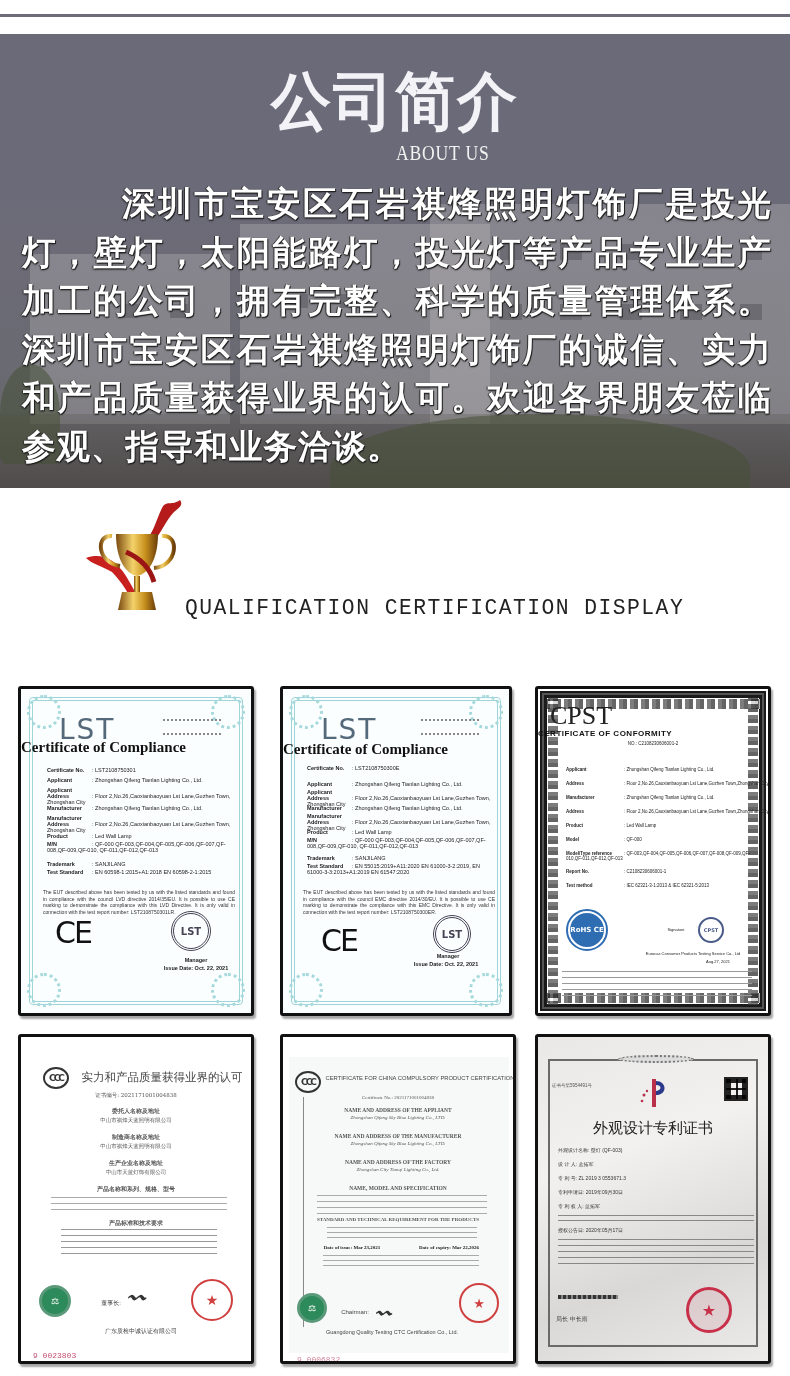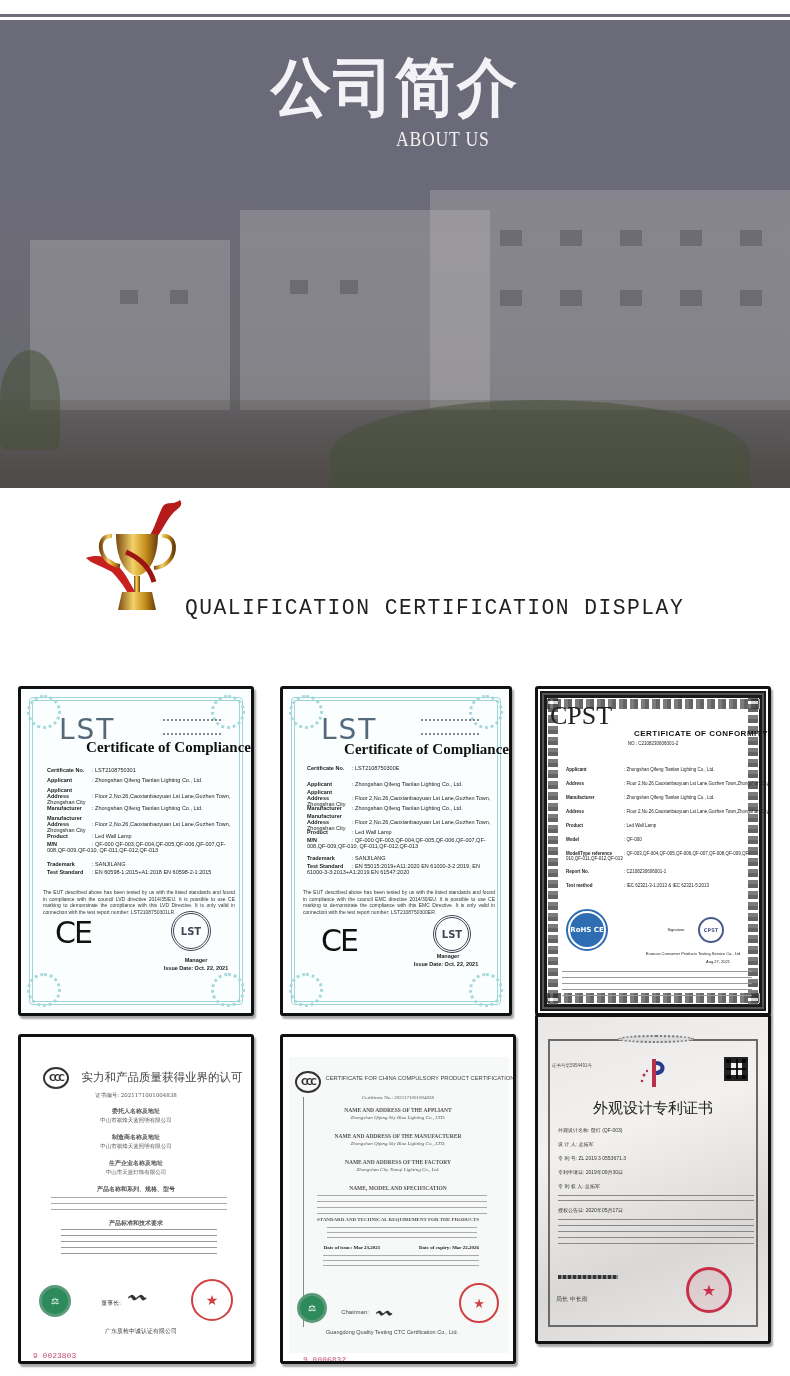--- a/index.html
+++ b/index.html
@@ -5,21 +5,21 @@
   * { box-sizing: border-box; margin: 0; padding: 0; }
   html, body { width: 790px; height: 1376px; background: #ffffff; overflow: hidden; }
   body { position: relative; font-family: "DejaVu Serif", serif; }
 
   
   .top-strip { position: absolute; left: 0; top: 0; width: 790px; height: 14px; background: #ffffff; }
   .top-rule { position: absolute; left: 0; top: 14px; width: 790px; height: 3px; background: #6d6c78; }
 
   
   .about {
-    position: absolute; left: 0; top: 20px; width: 790px; height: 560px; overflow: hidden;
+    position: absolute; left: 0; top: 34px; width: 790px; height: 560px; overflow: hidden;
     background: linear-gradient(180deg, #6b6a79 0%, #6b6a78 28%, #6c6b76 40%, #6a6a72 60%, #5e5d62 80%, #4f4d4e 100%);
     padding-left: 32px;
   }
   .bld { position: absolute; background: rgba(205, 200, 200, 0.28); }
   .bld-win { position: absolute; background: rgba(60, 60, 70, 0.35); }
   .tree { position: absolute; border-radius: 50% 50% 10% 10%; background: rgba(70, 80, 55, 0.55); }
   .ground { position: absolute; left: 0; top: 380px; width: 790px; height: 90px;
     background: linear-gradient(180deg, rgba(90,85,80,0.3), rgba(70,65,60,0.7)); }
 
   .about-title {
@@ -58,21 +58,21 @@
   .cert-lst { background: #fbfefe; }
   .lst-frame {
     position: absolute; left: 8px; top: 8px; right: 8px; bottom: 8px;
     border: 4px double #9fd5d8; border-radius: 4px;
   }
   .lst-corner { position: absolute; width: 34px; height: 34px; border: 3px dotted #a6d9dc; border-radius: 50%; }
   .lst-logo { position: absolute; left: 38px; top: 24px; font-family: "DejaVu Sans", sans-serif;
     font-size: 28px; color: #546a7a; letter-spacing: 2px; font-weight: normal; }
   .lst-addr { position: absolute; right: 30px; top: 30px; width: 58px; height: 16px;
     border-top: 2px dotted #888; border-bottom: 2px dotted #888; }
-  .cert-title { position: absolute; left: 0; width: 100%; text-align: right;
+  .cert-title { position: absolute; left: 0; width: 100%; text-align: left;
     font-family: "Liberation Serif", serif; font-weight: bold; color: #111; }
   .row { position: absolute; font-family: "Liberation Sans", sans-serif; font-size: 5.5px; color: #222; white-space: nowrap; }
   .row b { display: inline-block; width: 45px; font-weight: bold; }
   .para { position: absolute; font-family: "Liberation Sans", sans-serif; font-size: 5px; line-height: 6.5px; color: #333; text-align: justify; }
   .ce-mark { position: absolute; font-family: "DejaVu Sans", sans-serif; font-size: 30px; color: #111; letter-spacing: -2px; }
   .stamp { position: absolute; border-radius: 50%; display: flex; align-items: center; justify-content: center;
     font-family: "DejaVu Sans", sans-serif; font-weight: bold; }
   .small-label { position: absolute; font-family: "Liberation Sans", sans-serif; font-size: 5.5px; color: #222; text-align: center; font-weight: bold; }
 
   
@@ -126,20 +126,21 @@
     <div class="bld-win" style="left:170px;top:270px;width:18px;height:14px;"></div>
     <div class="bld-win" style="left:290px;top:260px;width:18px;height:14px;"></div>
     <div class="bld-win" style="left:340px;top:260px;width:18px;height:14px;"></div>
     <div class="ground"></div>
     <div class="tree" style="left:330px;top:380px;width:420px;height:110px;"></div>
     <div class="tree" style="left:0px;top:330px;width:60px;height:100px;"></div>
   </div>
 
   <div class="about-title">公司简介</div>
   <div class="about-sub">ABOUT US</div>
+  <p class="about-body">深圳市宝安区石岩祺烽照明灯饰厂是投光灯，壁灯，太阳能路灯，投光灯等产品专业生产加工的公司，拥有完整、科学的质量管理体系。深圳市宝安区石岩祺烽照明灯饰厂的诚信、实力和产品质量获得业界的认可。欢迎各界朋友莅临参观、指导和业务洽谈。</p>
 </section>
 
 <section class="qual">
   <svg class="trophy" viewBox="0 0 110 120">
     <defs>
       <linearGradient id="gold" x1="0" x2="1">
         <stop offset="0" stop-color="#7a4a10"></stop>
         <stop offset="0.4" stop-color="#f4d26a"></stop>
         <stop offset="0.7" stop-color="#c7901d"></stop>
         <stop offset="1" stop-color="#6a3c0a"></stop>
@@ -282,24 +283,24 @@
   <div class="para" style="left:44px;top:190px;width:150px;height:14px;background:repeating-linear-gradient(180deg,#aaa 0 1px,transparent 1px 5px);"></div>
   <div class="small-label" style="left:24px;top:208px;width:90px;font-size:5px;font-family:'Liberation Serif',serif;">Date of issue: Mar 23,2021</div>
   <div class="small-label" style="left:116px;top:208px;width:100px;font-size:5px;font-family:'Liberation Serif',serif;">Date of expiry: Mar 22,2026</div>
   <div class="para" style="left:40px;top:218px;width:156px;height:14px;background:repeating-linear-gradient(180deg,#aaa 0 1px,transparent 1px 5px);"></div>
 
   <div class="stamp" style="left:14px;top:256px;width:30px;height:30px;background:#2d8a5a;border:3px solid #5a9a7a;color:#fff;font-size:9px;">⚖</div>
   <div class="small-label" style="left:52px;top:272px;width:40px;font-weight:normal;font-size:6px;color:#444;">Chairman:</div>
   <div style="position:absolute;left:92px;top:262px;font-family:'DejaVu Serif',serif;font-style:italic;font-size:16px;color:#333;">〰</div>
   <div class="stamp" style="left:176px;top:246px;width:40px;height:40px;border:2px solid #d04040;color:#d04040;font-size:13px;">★</div>
   <div class="small-label" style="left:34px;top:292px;width:150px;font-weight:normal;font-size:5.5px;color:#444;">Guangdong Quality Testing CTC Certification Co., Ltd.</div>
-  <div class="serial" style="left:20px;top:318px;opacity:0.7;font-weight:bold;">9 0006832</div>
-</div>
-
-<div class="card patent" style="left:535px;top:980px;width:236px;height:330px;">
+  <div class="serial" style="left:14px;top:318px;opacity:0.7;">9 0006832</div>
+</div>
+
+<div class="card patent" style="left:535px;top:1000px;width:236px;height:330px;">
   <div class="patent-frame"></div>
   <div style="position:absolute;left:80px;top:18px;width:76px;height:8px;border-radius:50%;border:2px dotted #777;background:#ddd;"></div>
   <div class="small-label" style="left:14px;top:46px;width:70px;text-align:left;font-weight:normal;font-size:4.5px;color:#555;">证书号第5954491号</div>
   <svg style="position:absolute;left:100px;top:40px;width:30px;height:32px;" viewBox="0 0 30 32">
     <path d="M14 2 L14 30 L18 30 L18 2 Z" fill="#b8304a"></path>
     <path d="M18 4 C28 4 30 16 20 18 L18 18 L18 14 C24 13 24 8 18 8 Z" fill="#2a3a8a"></path>
     <circle cx="6" cy="18" r="1.5" fill="#b8304a"></circle>
       <circle cx="9" cy="14" r="1.2" fill="#b8304a"></circle>
       <circle cx="4" cy="24" r="1.3" fill="#b8304a"></circle>
   </svg>

